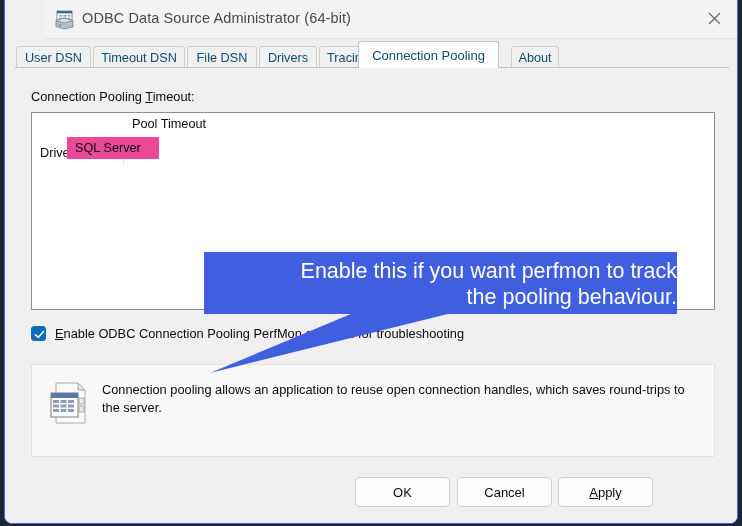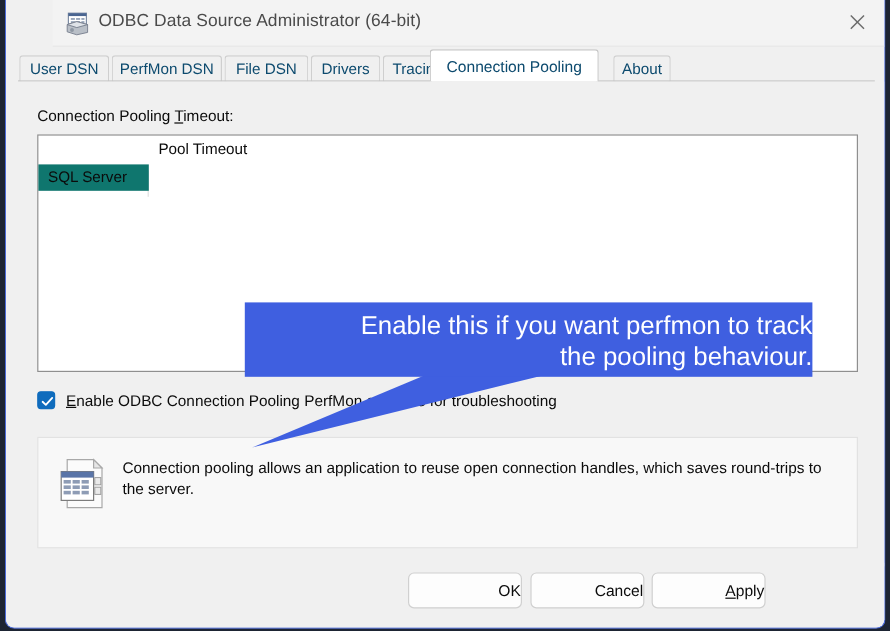--- a/index.html
+++ b/index.html
@@ -162,21 +162,21 @@
   }
   .lv-td {
     font-size: 12.7px;
     color: #0b0b0b;
     display: flex;
     align-items: center;
     padding-left: 8px;
     box-sizing: border-box;
     height: 22px;
   }
-  .lv-td.c0 { width: 92px; background: #0f766e; }
+  .lv-td.c0 { width: 92px; background: #ec4899; margin-left: 35px; }
   .lv-td.c1 { width: 140px; }
 
   
   .callout {
     position: absolute;
     left: 199px;
     top: 184px;
     width: 473px;
     height: 62px;
     background: #3f5fe0;
@@ -270,24 +270,25 @@
     top: 8px;
     width: 95px;
     height: 30px;
     background: #fdfdfd;
     border: 1px solid #d0d0d0;
     border-radius: 5px;
     font-size: 13px;
     color: #0b0b0b;
     display: flex;
     align-items: center;
-    justify-content: flex-end;
+    justify-content: center;
     font-family: "Liberation Sans", sans-serif;
     box-sizing: border-box;
     cursor: default;
+    margin-left: 15px;
   }
   .btn u { text-decoration: underline; }
   .btn.b0 { left: 335px; }
   .btn.b1 { left: 437px; }
   .btn.b2 { left: 538px; }
   .btn.b3 { left: 640px; }
 </style>
 </head>
 <body>
 
@@ -319,21 +320,21 @@
           <line x1="12" y1="1" x2="1" y2="12" stroke="#6a6a6a" stroke-width="1.2"></line>
         </svg>
       </div>
     </div>
 
     <div class="tabstrip">
       <div class="tab" style="left:11px;  width:75px;">
           <span>User DSN</span>
         </div>
       <div class="tab" style="left:88px;  width:92px;">
-          <span>PerfMon DSN</span>
+          <span>Timeout DSN</span>
         </div>
       <div class="tab" style="left:182px; width:70px;">
           <span>File DSN</span>
         </div>
       <div class="tab" style="left:254px; width:58px;">
           <span>Drivers</span>
         </div>
       <div class="tab" style="left:314px; width:58px;">
           <span>Tracing</span>
         </div>

